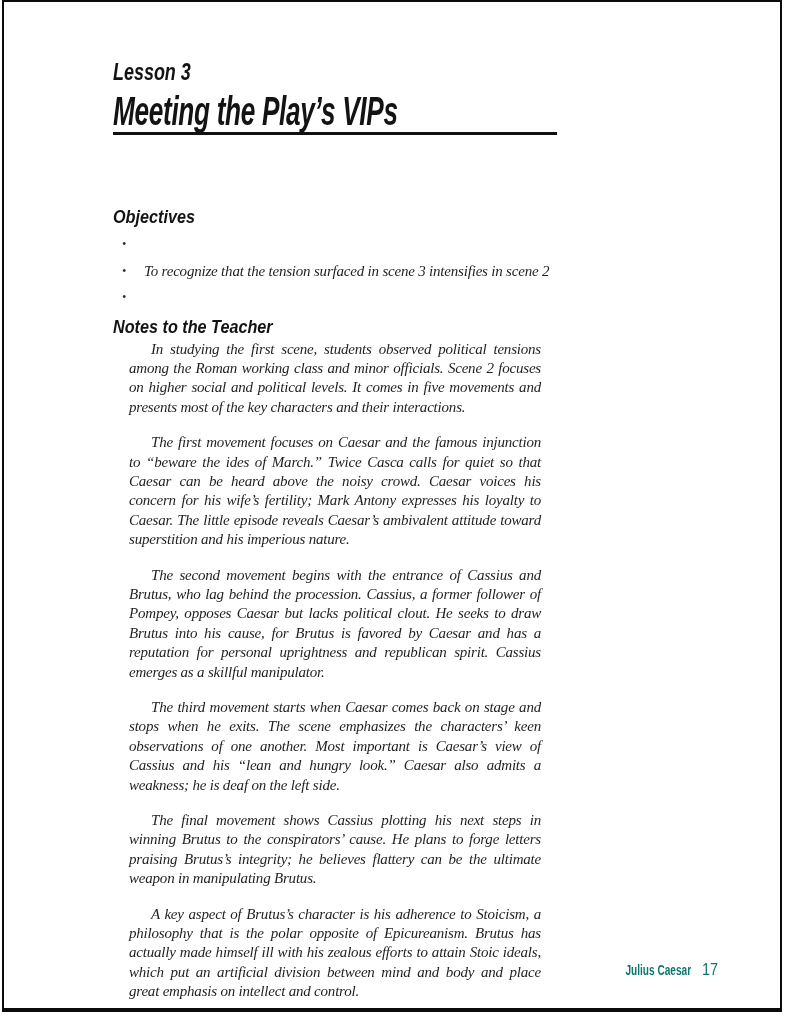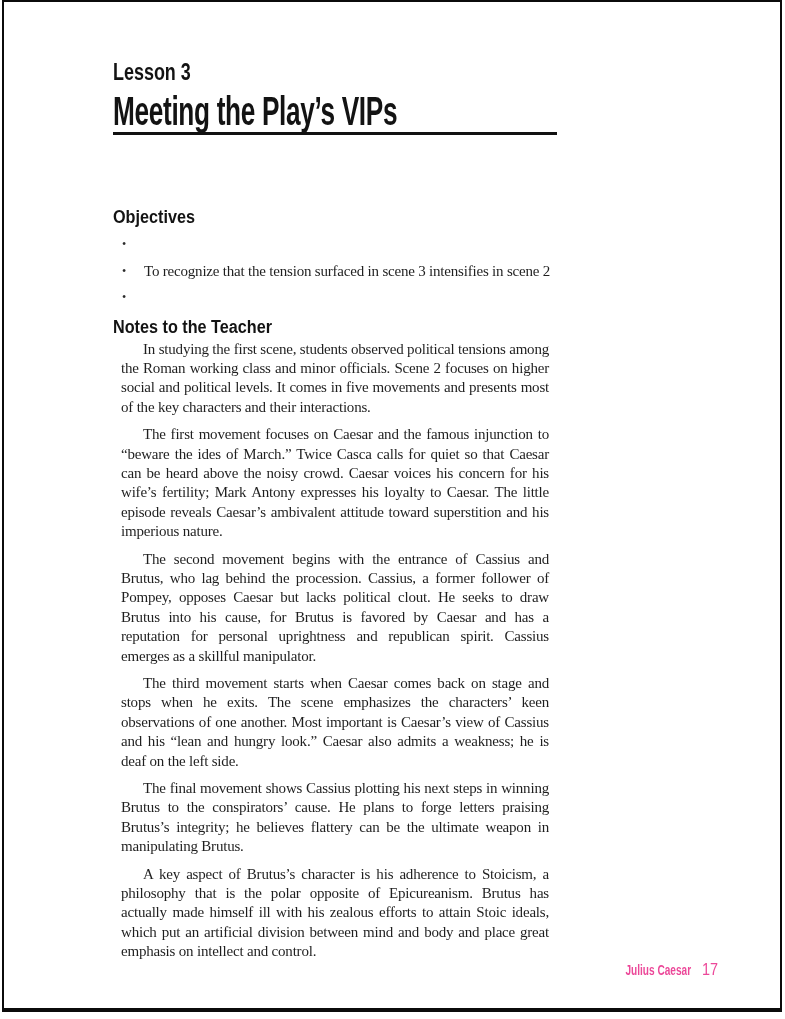--- a/index.html
+++ b/index.html
@@ -25,20 +25,21 @@
     bottom: 7px;
     border: 2px solid #0b0b0b;
     border-bottom-width: 4px;
     pointer-events: none;
   }
   .content {
     position: absolute;
     left: 113px;
     top: 0;
     width: 444px;
+    font-style: italic;
   }
   .lesson-label {
     margin: 61px 0 0 0;
     font-family: "Liberation Sans", sans-serif;
     font-weight: bold;
     font-size: 23px;
     line-height: 23px;
     color: #131313;
     transform: scaleX(0.78);
     transform-origin: 0 50%;
@@ -88,40 +89,40 @@
   }
   .objectives-list .bullet {
     flex: 0 0 31px;
     padding-left: 9px;
     box-sizing: border-box;
     font-size: 12px;
     line-height: 26.5px;
     color: #2a2a2a;
   }
   .body-paragraph {
-    margin: 8px;
+    margin: 16px;
     font-size: 15px;
     line-height: 19.4px;
     letter-spacing: -0.2px;
     text-align: justify;
     text-indent: 22px;
     hyphens: auto;
     -webkit-hyphens: auto;
     color: #1f1f1f;
   }
   .body-paragraph.first { margin-top: 3px; }
   .page-footer {
     position: absolute;
     top: 960px;
     right: 64px;
     display: flex;
     align-items: baseline;
     gap: 11px;
     font-family: "Liberation Sans", sans-serif;
-    color: #ec4899;
+    color: #0f766e;
   }
   .footer-book {
     font-weight: bold;
     font-size: 14px;
     transform: scaleX(0.72);
     transform-origin: 100% 50%;
     white-space: nowrap;
   }
   .footer-num {
     font-size: 17px;

